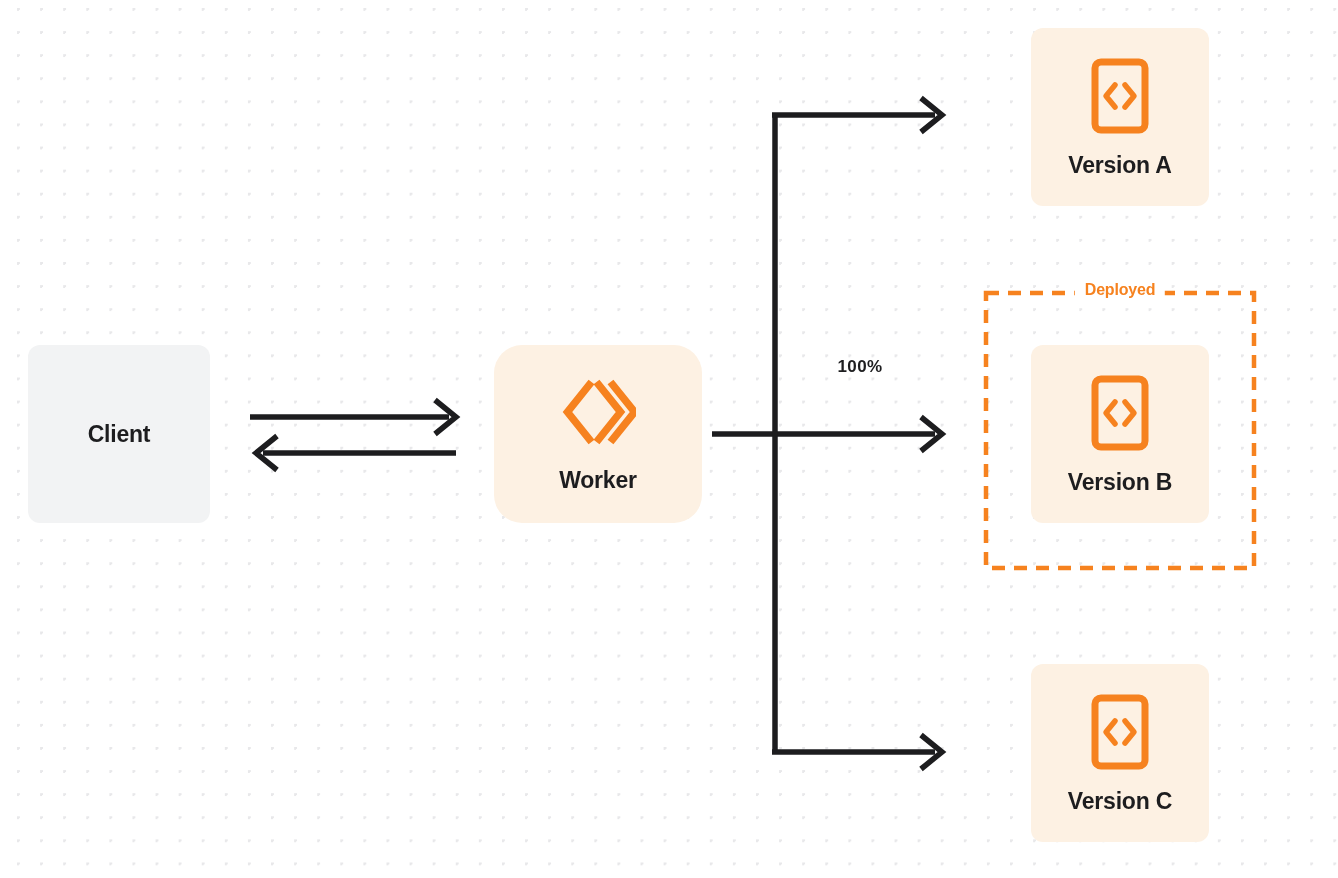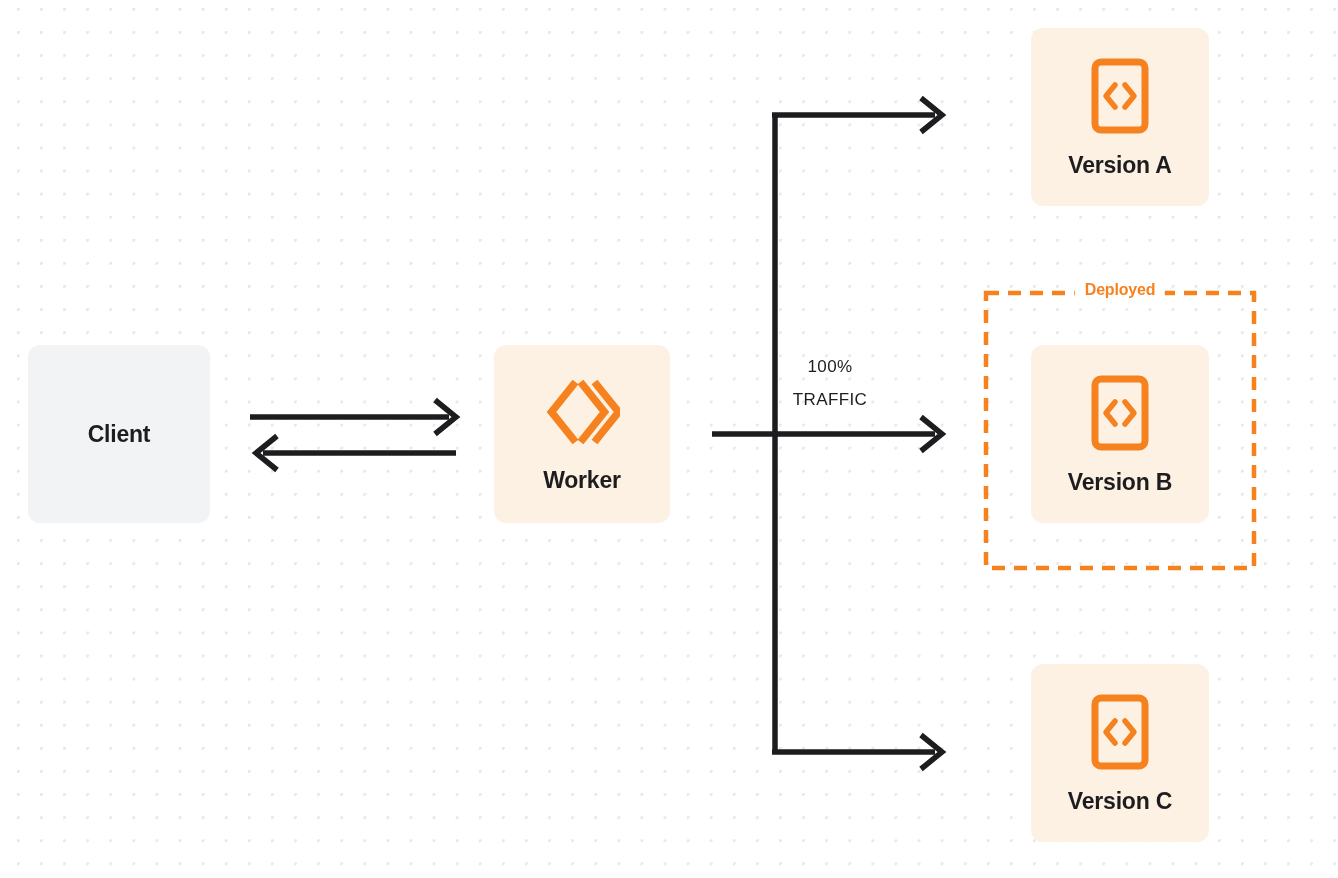--- a/index.html
+++ b/index.html
@@ -46,23 +46,24 @@
     top: 345px;
     width: 182px;
     height: 178px;
     background: #f2f3f4;
   }
 
   
   #worker-node {
     left: 494px;
     top: 345px;
-    width: 176px;
+    width: 208px;
     height: 178px;
     background: #fdf1e3;
+    border-radius: 28px;
   }
   #worker-node .icon-wrap {
     margin-bottom: 22px;
     line-height: 0;
   }
 
   
   .version-node {
     width: 178px;
     height: 178px;
@@ -111,27 +112,27 @@
     left: 0;
     top: 0;
     width: 1338px;
     height: 878px;
     pointer-events: none;
   }
 
   
   #traffic-label {
     position: absolute;
-    left: 756px;
+    left: 786px;
     top: 350px;
     width: 148px;
     text-align: center;
     color: #1d1d1f;
     font-size: 17px;
-    font-weight: 400;
+    font-weight: 700;
     letter-spacing: 0.4px;
     line-height: 1.95;
   }
   #traffic-label .ln { display: block; }
 </style>
 </head>
 <body>
 
 <div id="canvas">
 
@@ -215,16 +216,15 @@
     </g>
 
     <g>
       <path d="M772 752 L935 752" stroke="#1d1d1f" stroke-width="5.5" stroke-linecap="butt"></path>
       <path d="M921 735 L942 752 L921 769" stroke="#1d1d1f" stroke-width="5.5" stroke-linecap="butt" stroke-linejoin="miter" fill="none"></path>
     </g>
   </svg>
 
   <div id="traffic-label">
     <span class="ln">100%</span>
-    <span class="ln">TRAFFIC</span>
   </div>
 
 </div>
 
 </body></html>

